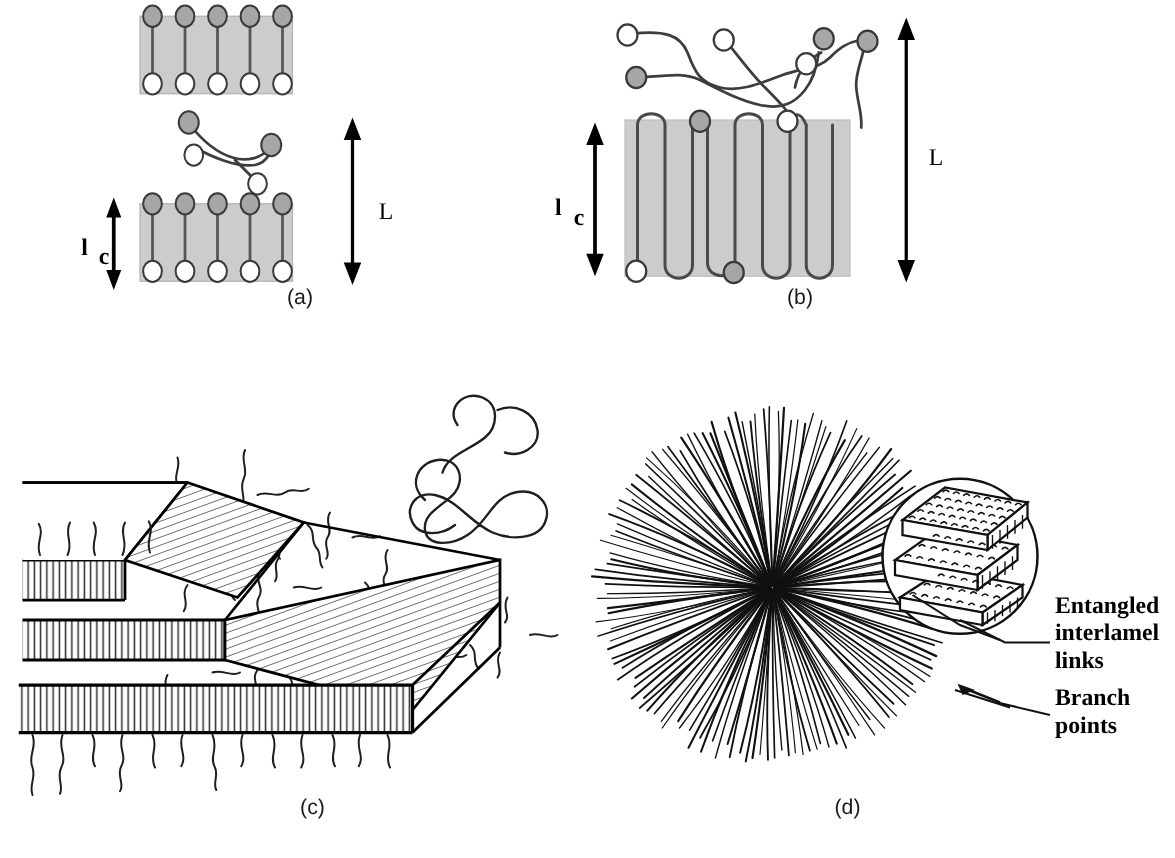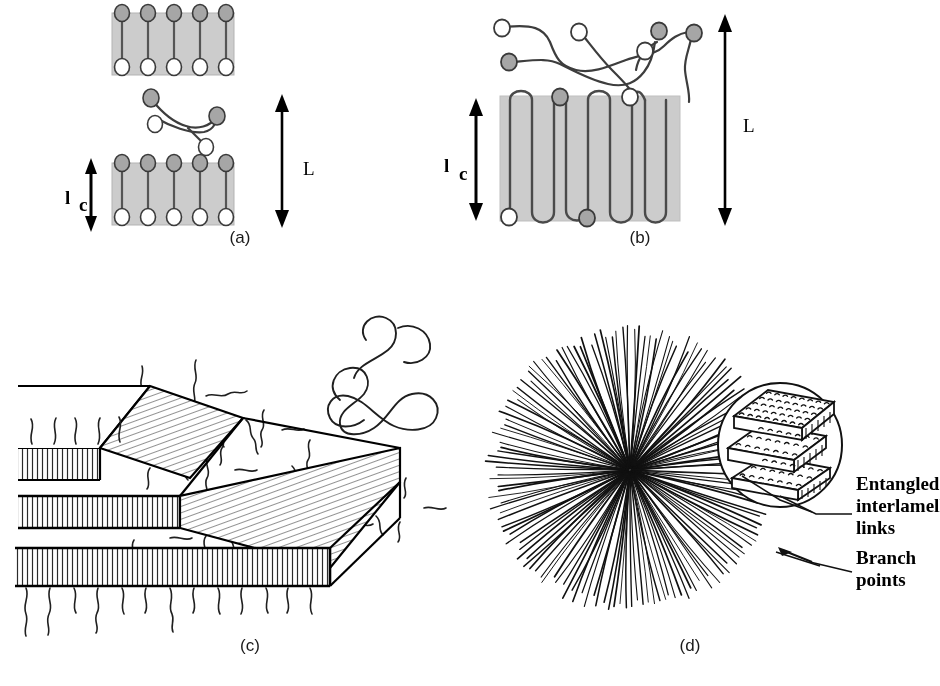--- a/index.html
+++ b/index.html
@@ -293,21 +293,21 @@
         <path d="M330,100 c-14,-12 -6,-30 10,-32 c18,-2 22,16 14,26 c-8,10 -26,16 -24,30
                  c2,14 22,12 34,4 c16,-10 20,-30 38,-34 c18,-4 30,10 24,24 c-6,14 -28,14 -42,8
                  c-18,-8 -28,-26 -46,-30 c-16,-3 -24,10 -18,22 c6,12 24,10 34,2"></path>
         <path d="M356,40 c-10,-14 6,-28 20,-22 c14,6 12,24 2,32 c-12,10 -30,14 -34,28"></path>
         <path d="M388,28 c14,-6 30,2 32,16 c2,14 -14,22 -26,18"></path>
       </g>
     </svg>
     <div class="panel-caption" style="left:210px; top:336px;">(c)</div>
   </div>
 
-  <div class="panel" style="left:480px; top:300px; width:460px; height:380px;">
+  <div class="panel" style="left:468px; top:300px; width:460px; height:380px;">
     <svg class="svg-layer" width="460" height="380" viewBox="0 0 460 380">
 
       <g id="spherulite-fibrils" stroke="#111111" stroke-width="1.25" fill="none" stroke-linecap="round">
           <path d="M154.4,170.1 Q228.4,175.4 292.9,172.2" stroke-width="0.95"></path>
           <path d="M152.9,170.1 Q227.7,172.4 291.2,176.5" stroke-width="1.40"></path>
           <path d="M154.0,170.4 Q227.8,177.2 291.4,183.7" stroke-width="0.99"></path>
           <path d="M152.2,170.3 Q227.9,181.2 292.0,188.0" stroke-width="1.33"></path>
           <path d="M151.3,170.2 Q222.6,186.8 283.5,192.8" stroke-width="1.12"></path>
           <path d="M153.8,170.9 Q224.8,184.0 284.8,201.1" stroke-width="1.47"></path>
           <path d="M151.1,170.3 Q221.2,185.3 278.2,203.1" stroke-width="1.76"></path>

